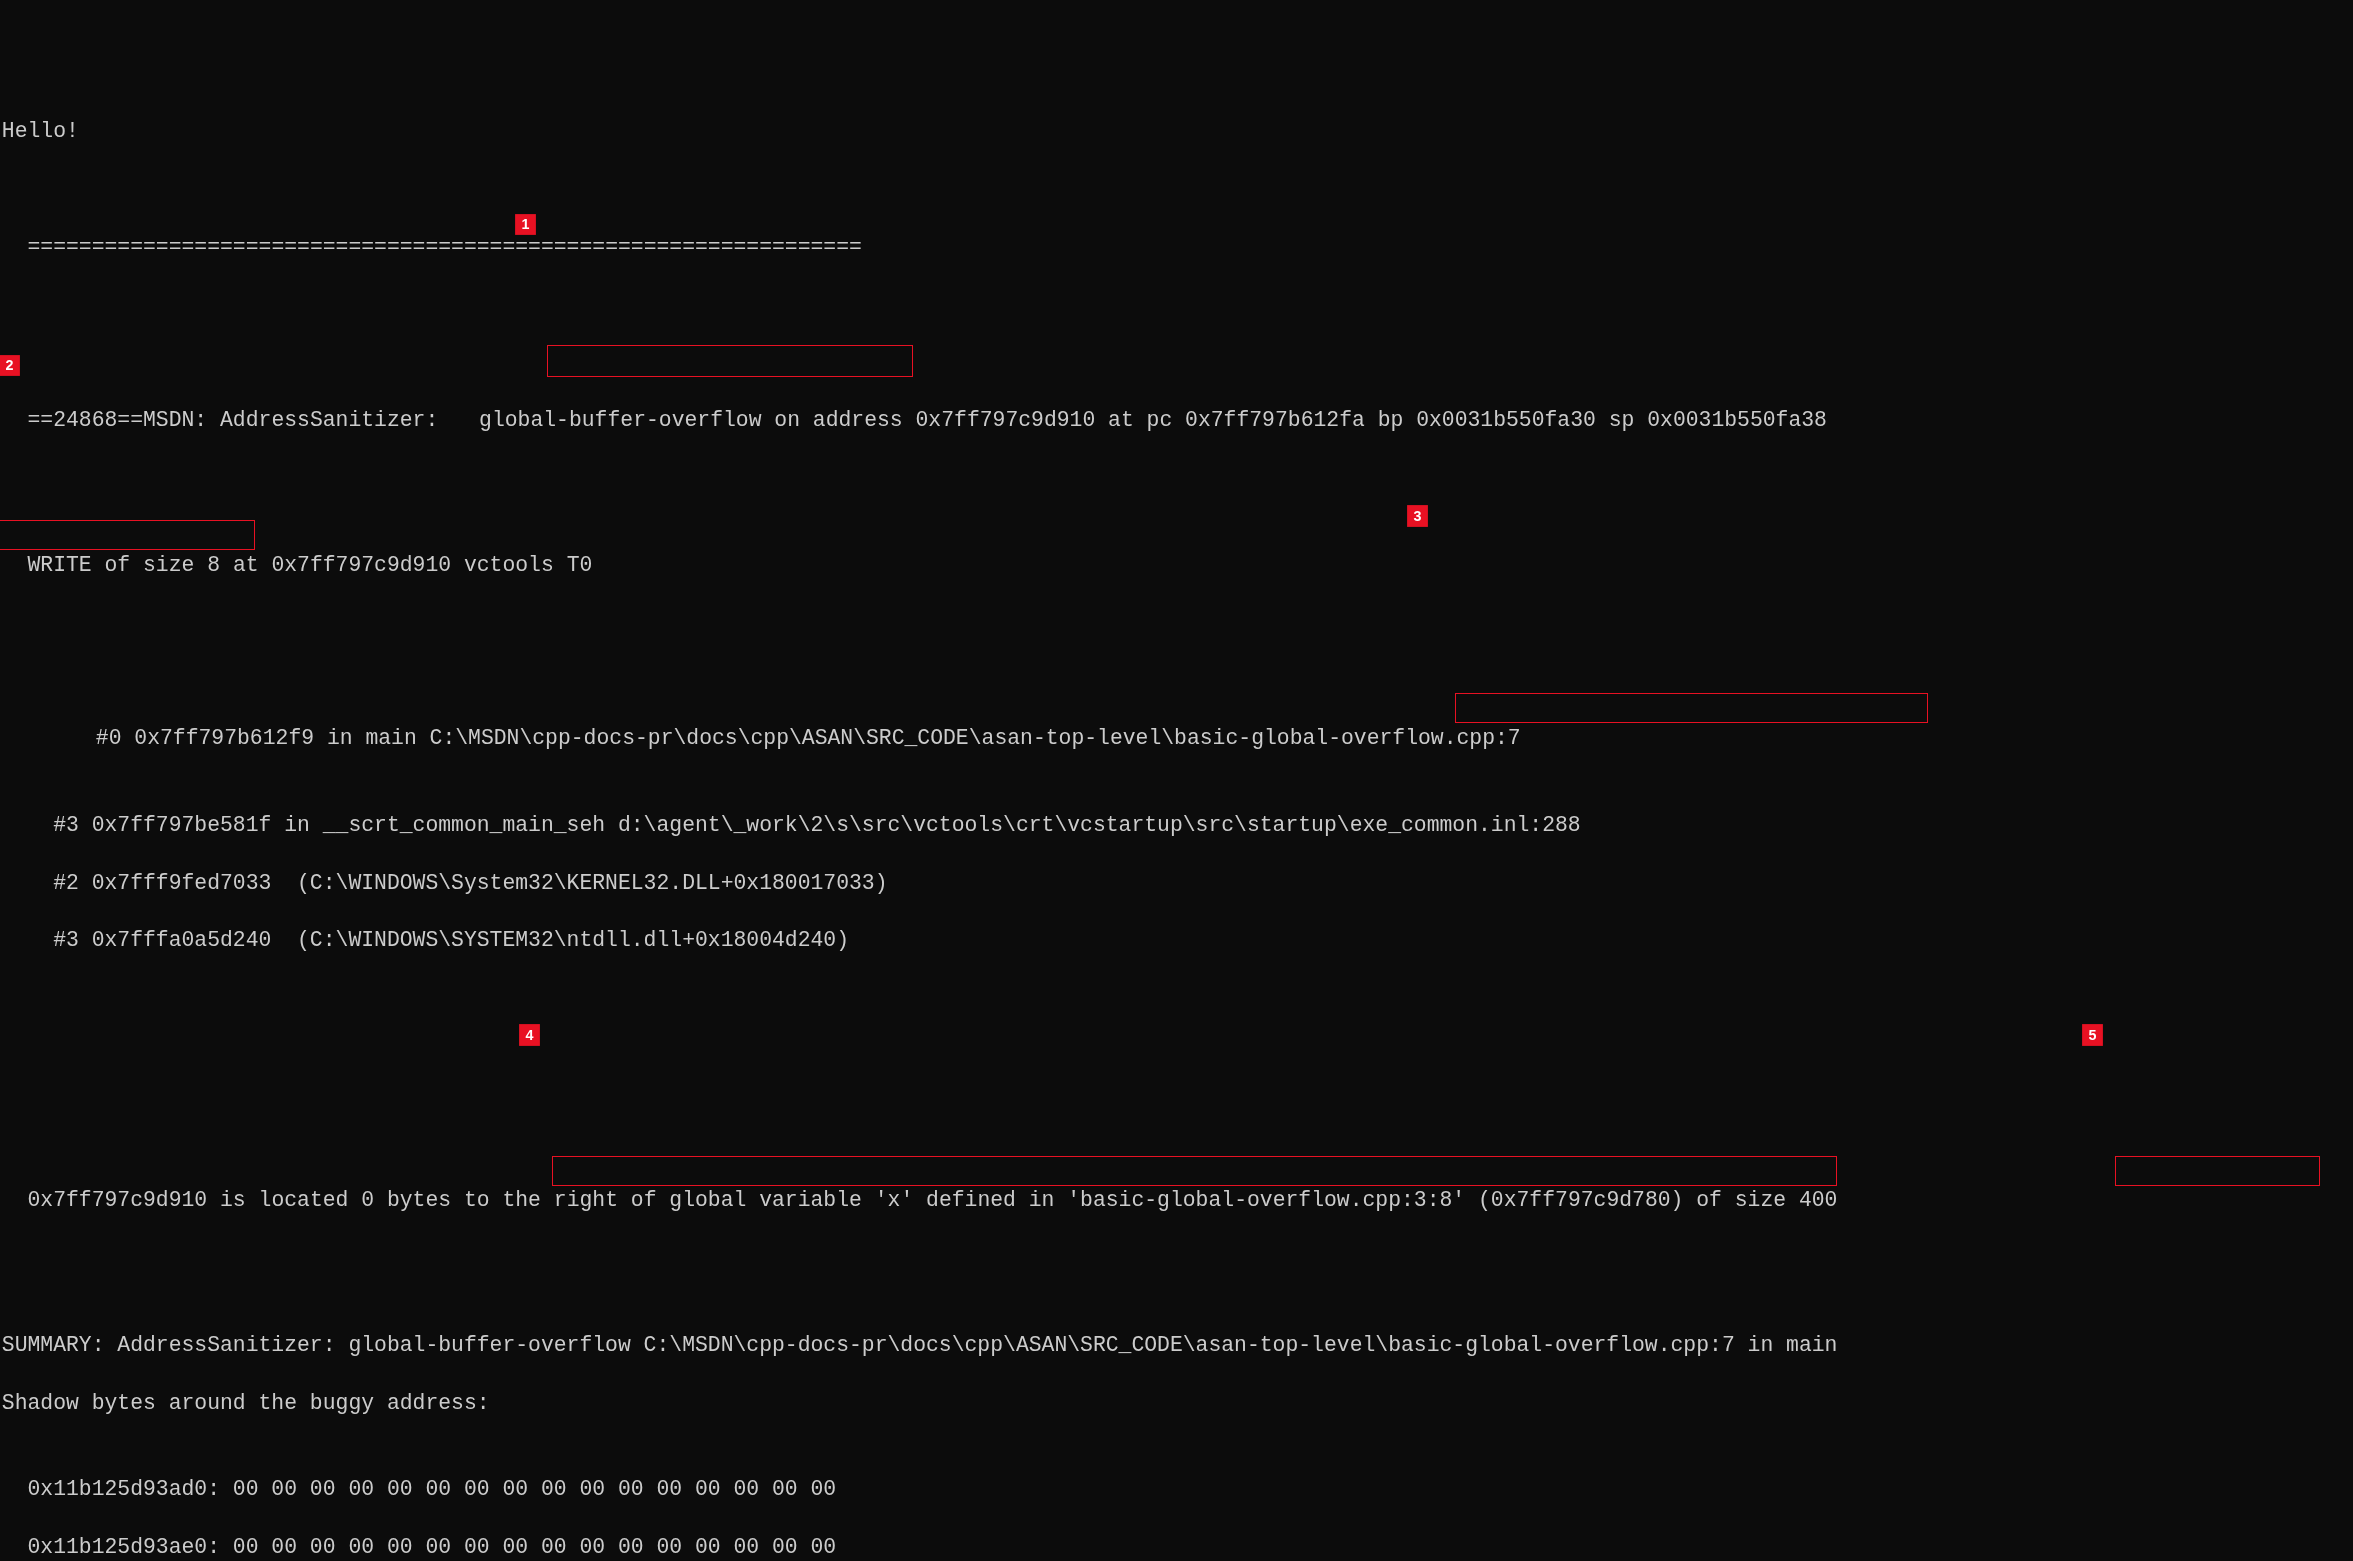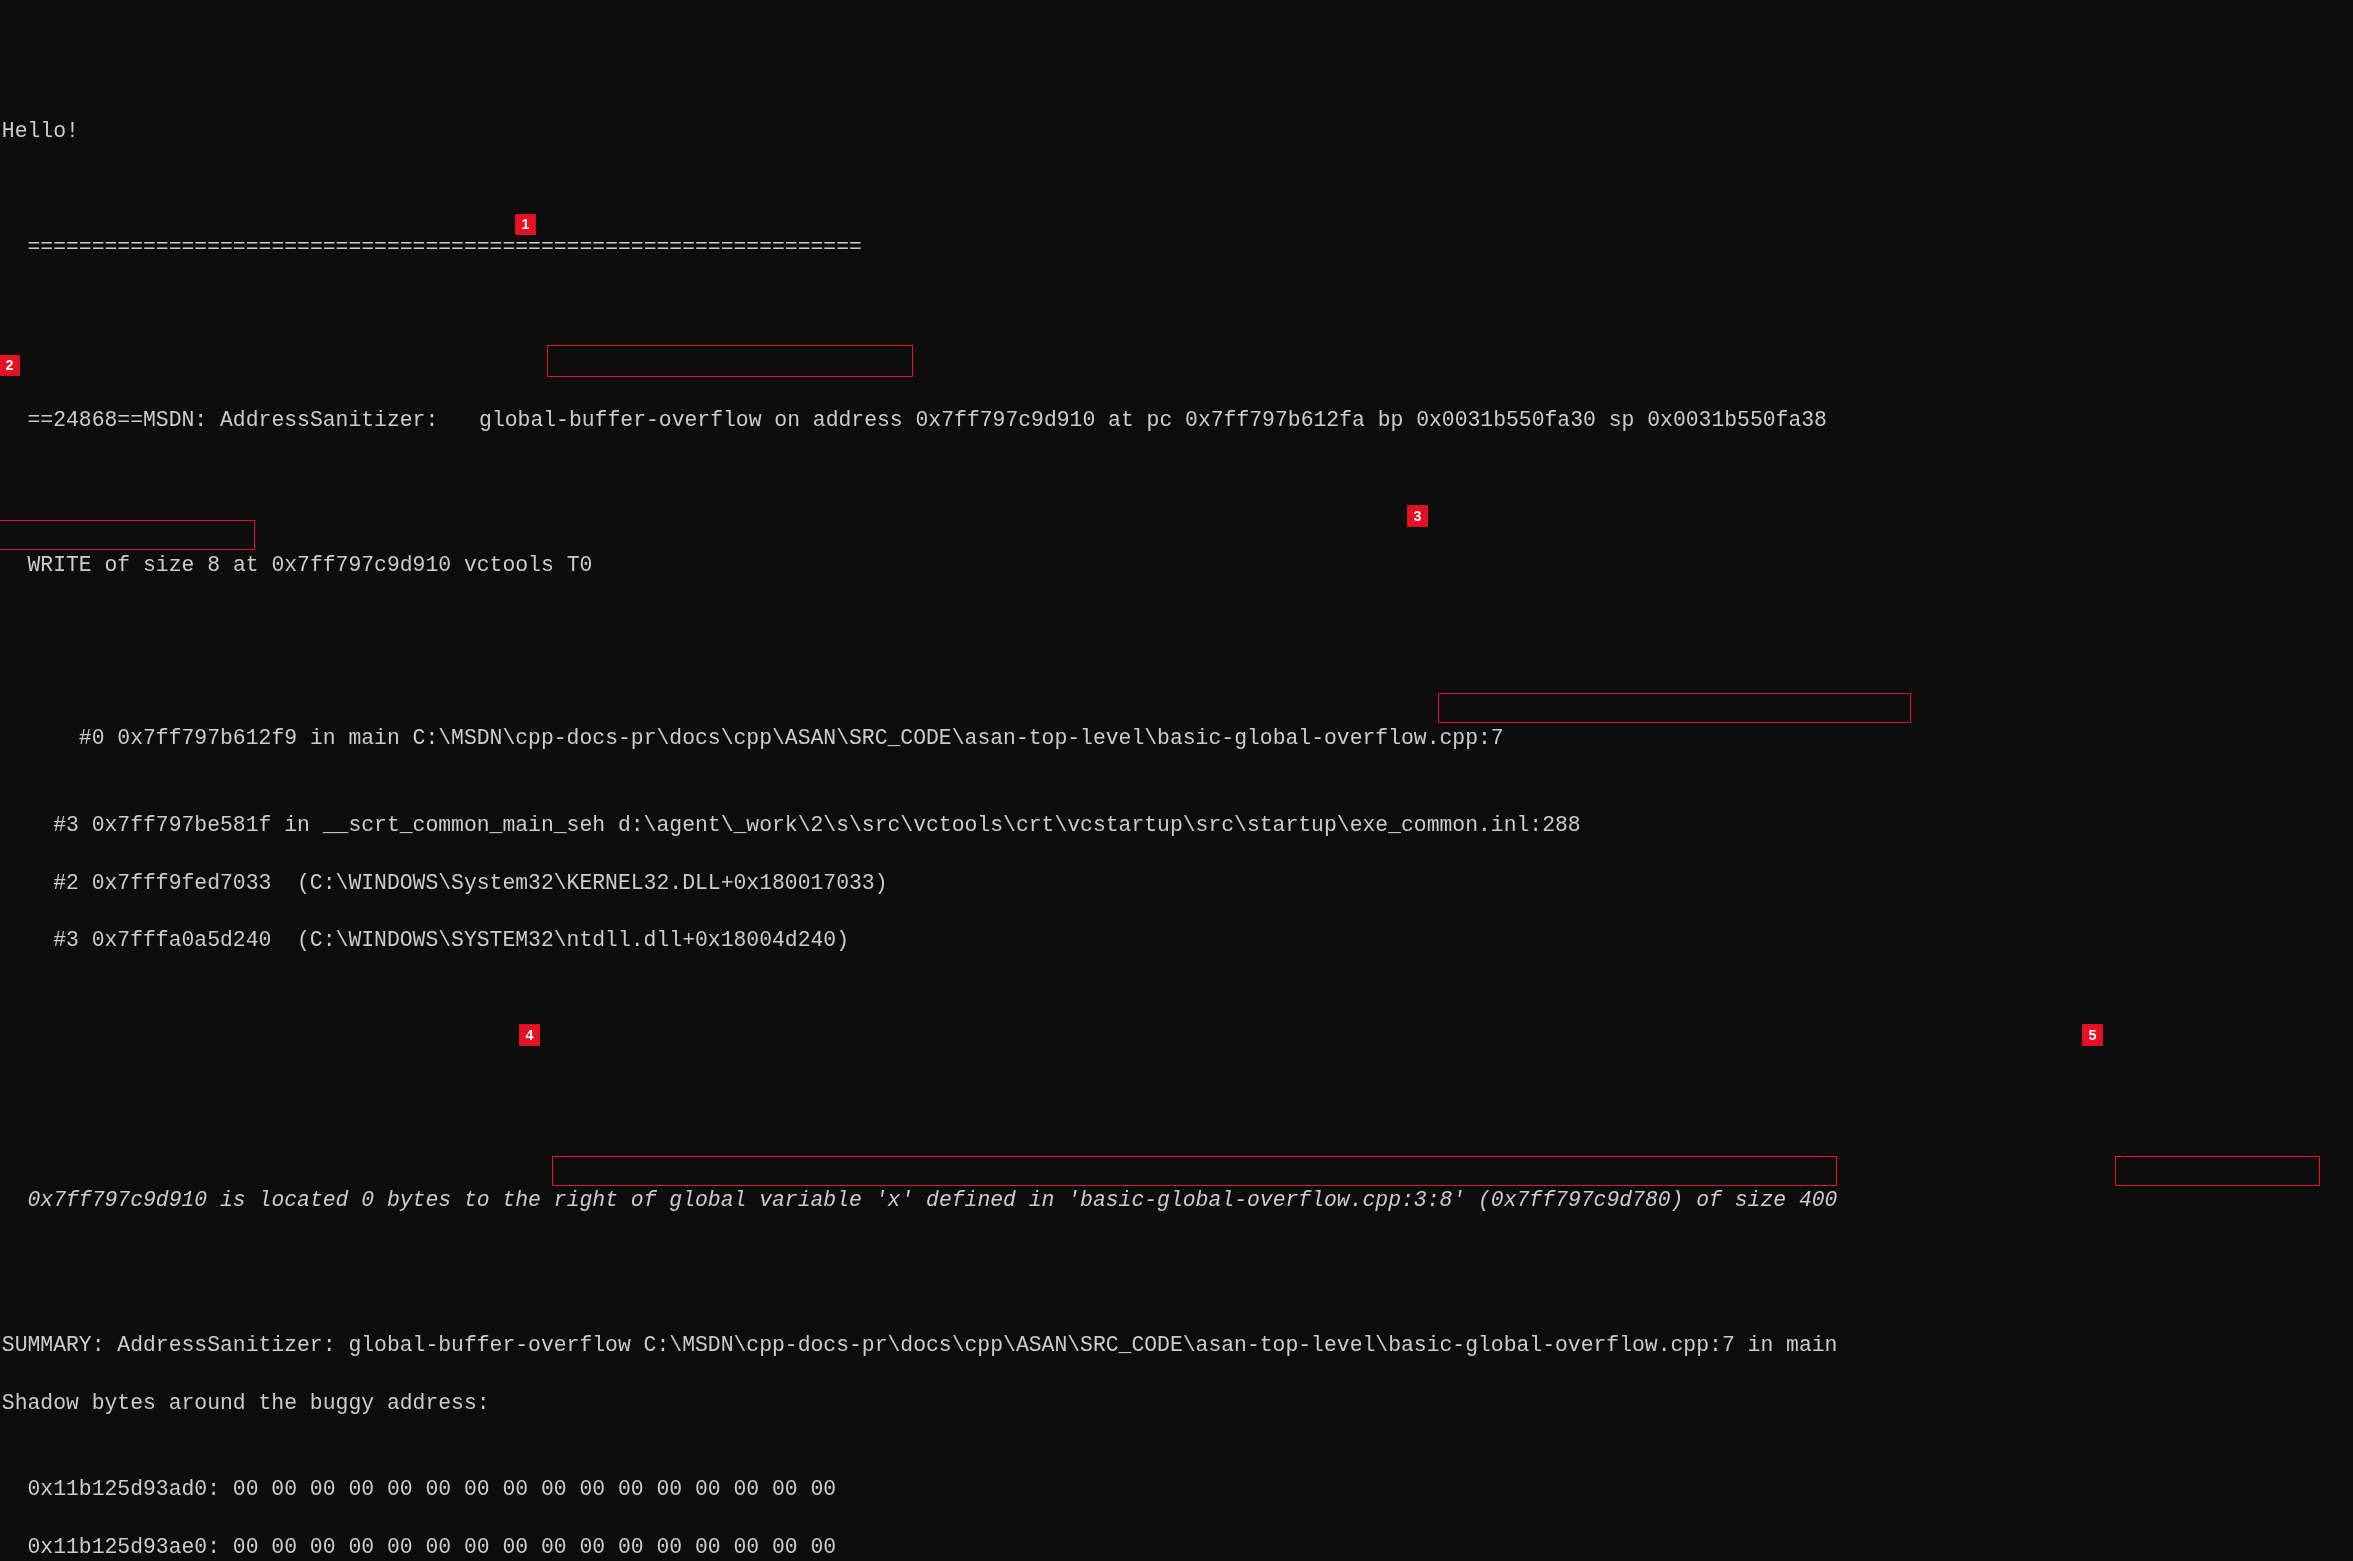--- a/index.html
+++ b/index.html
@@ -50,34 +50,34 @@
   <span>==24868==</span><span>MSDN: AddressSanitizer: </span><span style="position:relative;margin-left:28px;">global-buffer-overflow</span><span> on address 0x7ff797c9d910 at pc 0x7ff797b612fa bp 0x0031b550fa30 sp 0x0031b550fa38</span>
   <span class="box" style="left:547px; top:-3.6px; width:366px; height:32px;"></span>
 </div>
 
 <div class="line" style="position:relative;">
   <span>WRITE of size 8</span><span> at 0x7ff797c9d910 vctools T0</span>
   <span class="box" style="left:-1.8px; top:-1.8px; width:257px; height:30px;"></span>
   <span class="callout" style="left:1408px; top:-16px;">3</span>
 </div>
 
-<div class="line" style="position:relative;">
+<div class="line" style="position:relative;margin-left:17px;">
   <span>    #0 0x7ff797b612f9 in main C:\MSDN\cpp-docs-pr\docs\cpp\ASAN\SRC_CODE\asan-top-level\</span><span>basic-global-overflow.cpp:7</span>
   <span class="box" style="left:1438px; top:-1.8px; width:473px; height:30px;"></span>
 </div>
 <div class="line"><span>    #3 0x7ff797be581f in __scrt_common_main_seh d:\agent\_work\2\s\src\vctools\crt\vcstartup\src\startup\exe_common.inl:288</span></div>
 <div class="line"><span>    #2 0x7fff9fed7033  (C:\WINDOWS\System32\KERNEL32.DLL+0x180017033)</span></div>
 <div class="line"><span>    #3 0x7fffa0a5d240  (C:\WINDOWS\SYSTEM32\ntdll.dll+0x18004d240)</span></div>
 
 <div class="line" style="position:relative;">&nbsp;
   <span class="callout" style="left:520px; top:12.5px;">4</span>
   <span class="callout" style="left:2083px; top:12.5px;">5</span>
 </div>
 
-<div class="line" style="position:relative;font-style:italic;">
+<div class="line" style="position:relative;">
   <span>0x7ff797c9d910 is located 0 bytes </span><span>to the right of global variable 'x' defined in 'basic-global-overflow.cpp:3:8'</span><span> (0x7ff797c9d780) </span><span>of size 400</span>
   <span class="box" style="left:552px; top:-1.8px; width:1285px; height:30px;"></span>
   <span class="box" style="left:2115px; top:-1.8px; width:205px; height:30px;"></span>
 </div>
 
 <div class="line"><span>SUMMARY: AddressSanitizer: global-buffer-overflow C:\MSDN\cpp-docs-pr\docs\cpp\ASAN\SRC_CODE\asan-top-level\basic-global-overflow.cpp:7 in main</span></div>
 <div class="line"><span>Shadow bytes around the buggy address:</span></div>
 
 <div class="line"><span>  0x11b125d93ad0: 00 00 00 00 00 00 00 00 00 00 00 00 00 00 00 00</span></div>
 <div class="line"><span>  0x11b125d93ae0: 00 00 00 00 00 00 00 00 00 00 00 00 00 00 00 00</span></div>

